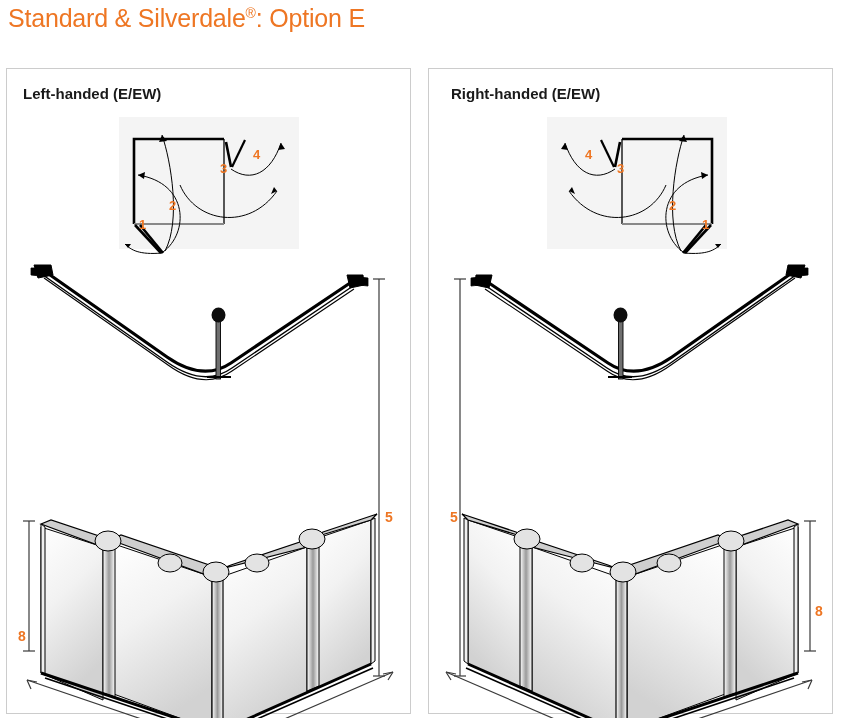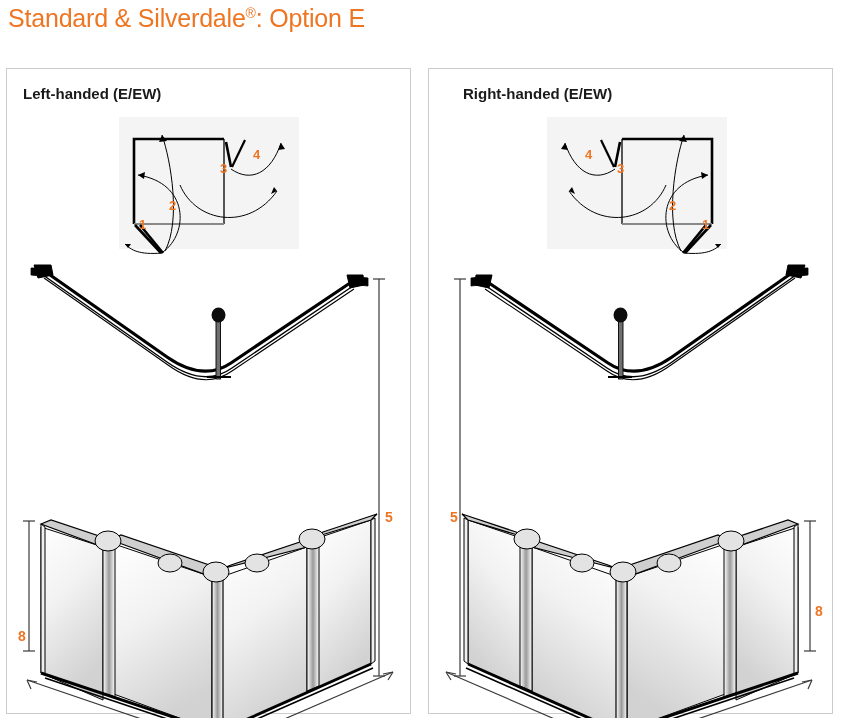--- a/index.html
+++ b/index.html
@@ -43,21 +43,21 @@
 
   .panel-heading {
     position: absolute;
     top: 16px;
     font-size: 15px;
     font-weight: bold;
     color: #1a1a1a;
     white-space: nowrap;
   }
   #panel-left .panel-heading  { left: 16px; }
-  #panel-right .panel-heading { left: 34px; }
+  #panel-right .panel-heading { left: 22px; }
 
   .planview {
     position: absolute;
     top: 48px;
     width: 180px;
     height: 132px;
     background: #f4f4f4;
   }
   #panel-left .planview  { left: 112px; }
   #panel-right .planview { left: 118px; }

